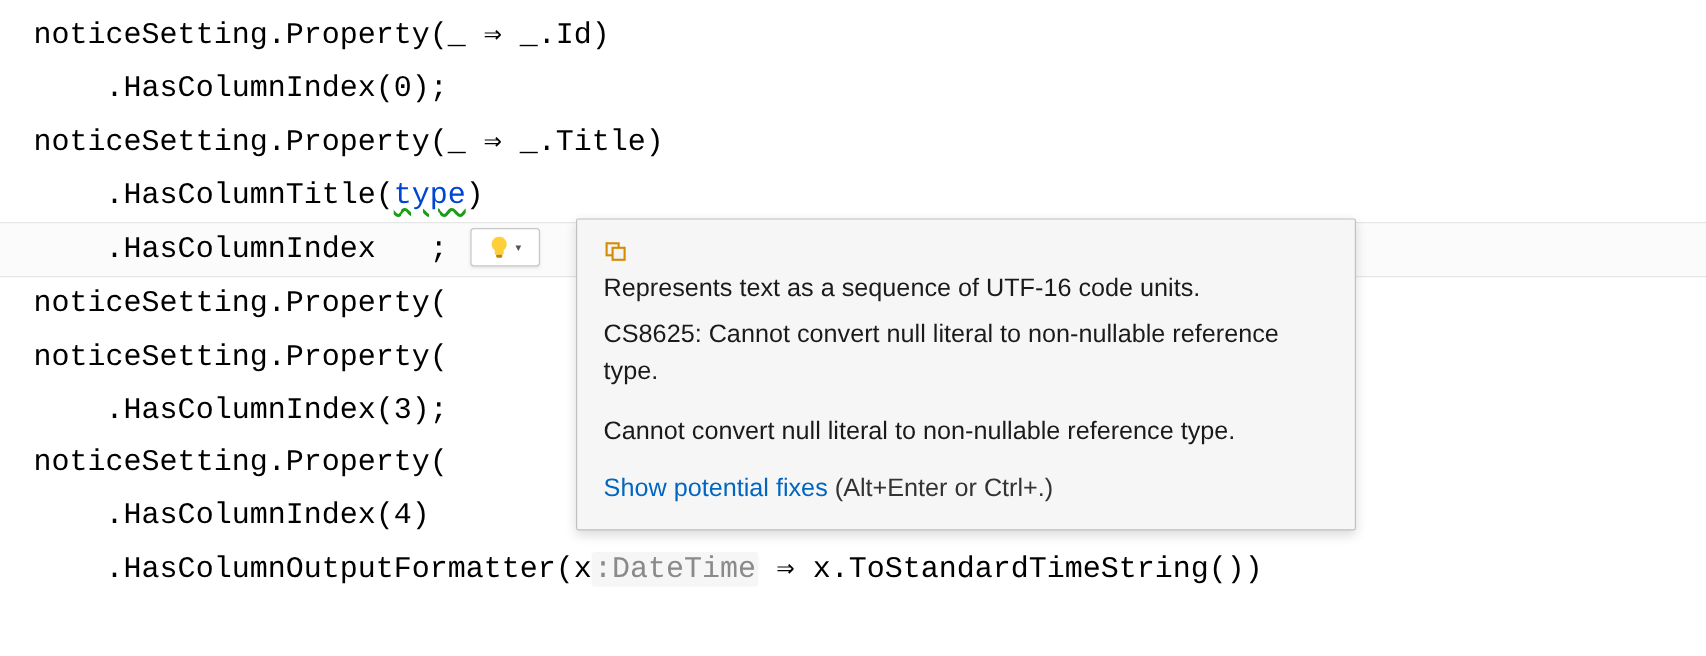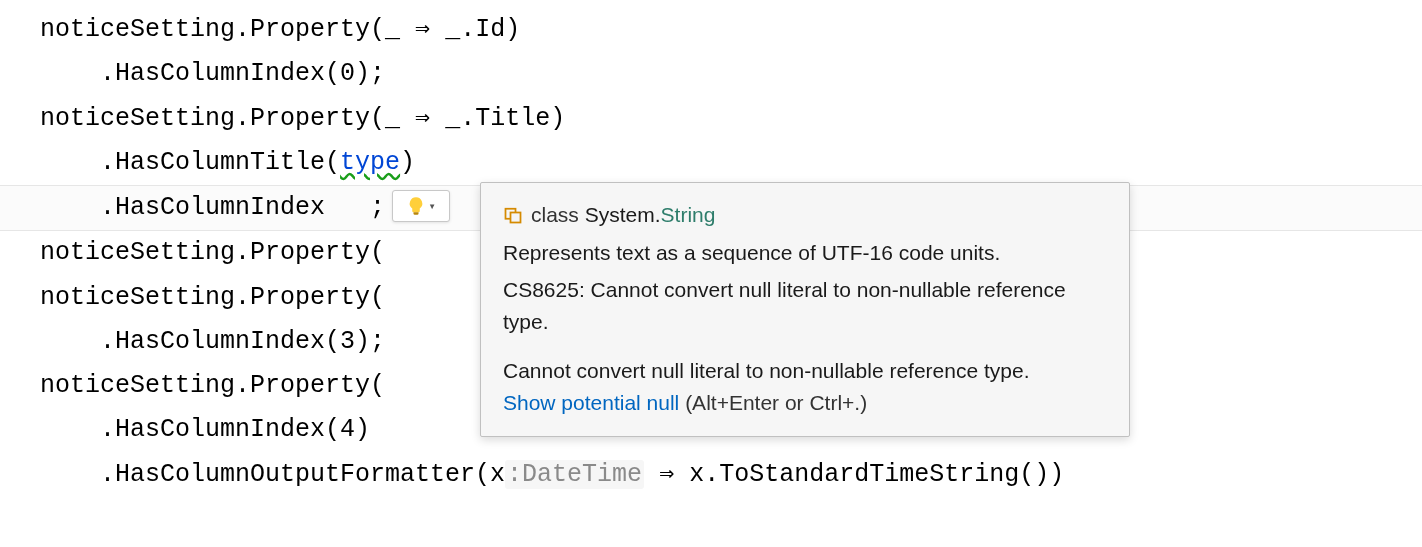--- a/index.html
+++ b/index.html
@@ -17,21 +17,21 @@
   .editor {
     position: relative;
     width: 100%;
     height: 100%;
     padding-top: 8px;
   }
   .line {
     white-space: pre;
     line-height: 1.77;
     color: #000;
-    padding-left: 40px;
+    padding-left: 28px;
     position: relative;
   }
   .line.current {
     background: #fbfbfb;
     border-top: 1px solid #e6e6e6;
     border-bottom: 1px solid #e6e6e6;
   }
   .kw-null {
     color: #0046d5;
     text-decoration-line: underline;
@@ -105,21 +105,21 @@
   .tooltip .header .type {
     color: #2e7d6b;
   }
   .tooltip .desc {
     margin-bottom: 6px;
   }
   .tooltip .err {
     margin-bottom: 18px;
   }
   .tooltip .err2 {
-    margin-bottom: 0;
+    margin-bottom: 16px;
   }
   .tooltip .fixes {
     white-space: nowrap;
   }
   .tooltip .fixes .link {
     color: #0066c0;
     cursor: pointer;
   }
   .tooltip .fixes .hint {
     color: #333;
@@ -164,27 +164,22 @@
   </div>
 
   <div class="tooltip">
     <div class="header">
       <span class="cls-icon">
         <svg width="20" height="20" viewBox="0 0 16 16">
           <rect x="2" y="3" width="8" height="8" fill="none" stroke="#d58a00" stroke-width="1.4"></rect>
           <rect x="6" y="6" width="8" height="8" fill="#f4f4f4" stroke="#d58a00" stroke-width="1.4"></rect>
         </svg>
       </span>
-      <span>
-        <span class="class-kw">class</span>
-        <span> </span>
-        <span class="ns">System.</span><span class="type">String</span>
-      </span>
     </div>
     <div class="desc">Represents text as a sequence of UTF-16 code units.</div>
     <div class="err">CS8625: Cannot convert null literal to non-nullable reference type.</div>
     <div class="err2">Cannot convert null literal to non-nullable reference type.</div>
     <div class="fixes">
-      <span class="link">Show potential null</span><span class="hint"> (Alt+Enter or Ctrl+.)</span>
+      <span class="link">Show potential fixes</span><span class="hint"> (Alt+Enter or Ctrl+.)</span>
     </div>
   </div>
 
 </div>
 
 </body></html>

